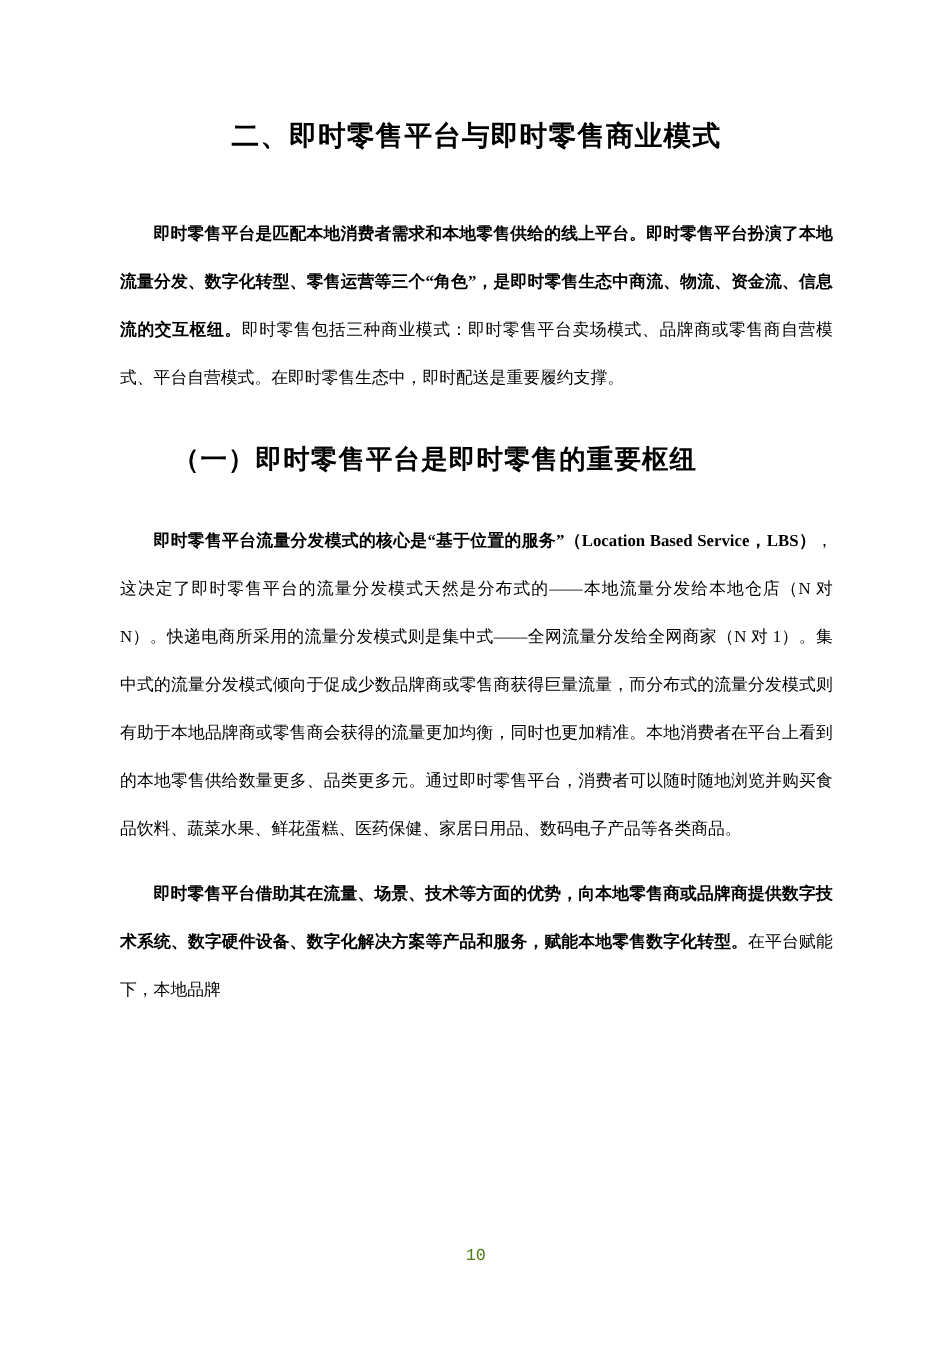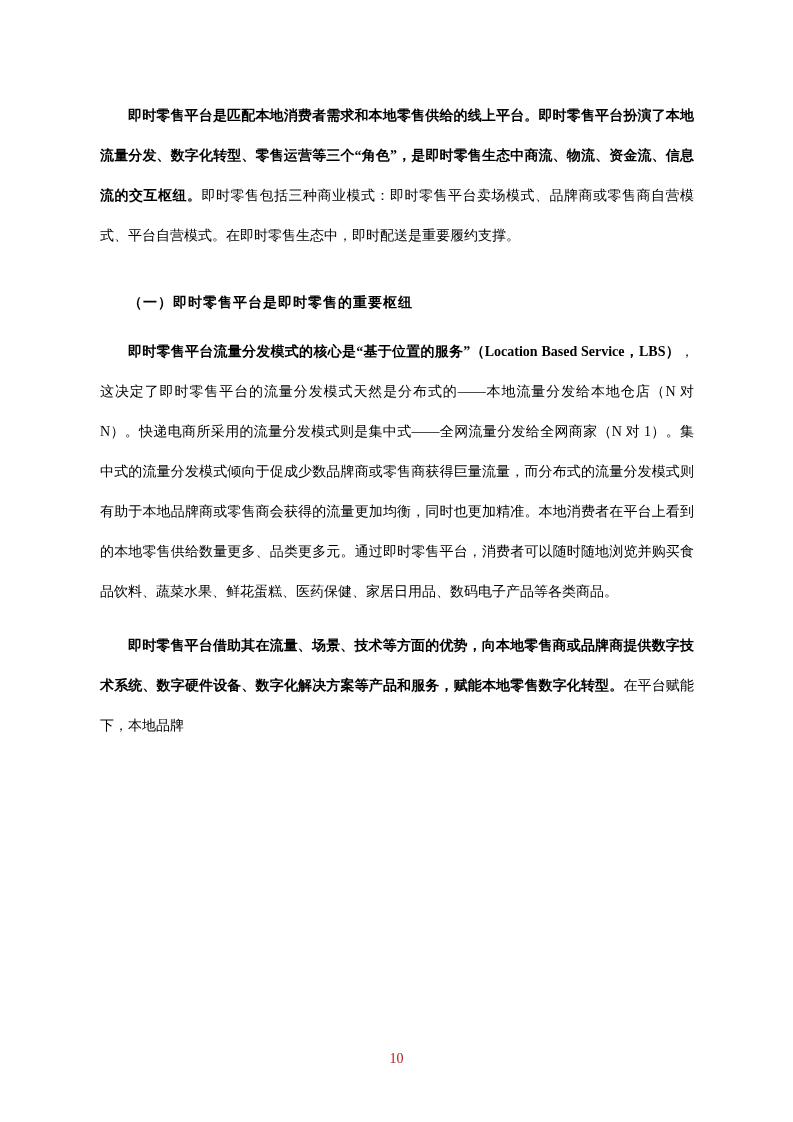--- a/index.html
+++ b/index.html
@@ -37,44 +37,46 @@
     text-indent: 2em;
     margin: 0;
   }
   .para + .para {
     margin-top: 14px;
   }
   .bold-lead {
     font-weight: 700;
   }
   .subheading {
-    font-size: 14px;
+    font-size: 22px;
     font-weight: 700;
     line-height: 30px;
     text-indent: 2em;
     letter-spacing: 1px;
-    margin: 32px 0 14px 0;
+    margin: 32px 0 34px 0;
   }
   .page-footer {
     position: absolute;
-    bottom: 54px;
+    bottom: 66px;
     left: 0;
     width: 100%;
     text-align: center;
     font-size: 14px;
     line-height: 18px;
-    color: #b91c1c;
+    color: #4d7c0f;
+    font-family: Liberation Mono, monospace;
   }
 </style>
 </head>
 <body>
 
 <div class="page">
   <div class="content">
 
+    <h1 class="doc-title">二、即时零售平台与即时零售商业模式</h1>
 
     <p class="para"><span class="bold-lead">即时零售平台是匹配本地消费者需求和本地零售供给的线上平台。即时零售平台扮演了本地流量分发、数字化转型、零售运营等三个“角色”，是即时零售生态中商流、物流、资金流、信息流的交互枢纽。</span><span>即时零售包括三种商业模式：即时零售平台卖场模式、品牌商或零售商自营模式、平台自营模式。在即时零售生态中，即时配送是重要履约支撑。</span></p>
 
     <h2 class="subheading">（一）即时零售平台是即时零售的重要枢纽</h2>
 
     <p class="para"><span class="bold-lead">即时零售平台流量分发模式的核心是“基于位置的服务”（Location Based Service，LBS）</span><span>，这决定了即时零售平台的流量分发模式天然是分布式的——本地流量分发给本地仓店（N 对 N）。快递电商所采用的流量分发模式则是集中式——全网流量分发给全网商家（N 对 1）。集中式的流量分发模式倾向于促成少数品牌商或零售商获得巨量流量，而分布式的流量分发模式则有助于本地品牌商或零售商会获得的流量更加均衡，同时也更加精准。本地消费者在平台上看到的本地零售供给数量更多、品类更多元。通过即时零售平台，消费者可以随时随地浏览并购买食品饮料、蔬菜水果、鲜花蛋糕、医药保健、家居日用品、数码电子产品等各类商品。</span></p>
 
     <p class="para"><span class="bold-lead">即时零售平台借助其在流量、场景、技术等方面的优势，向本地零售商或品牌商提供数字技术系统、数字硬件设备、数字化解决方案等产品和服务，赋能本地零售数字化转型。</span><span>在平台赋能下，本地品牌</span></p>
 
   </div>

